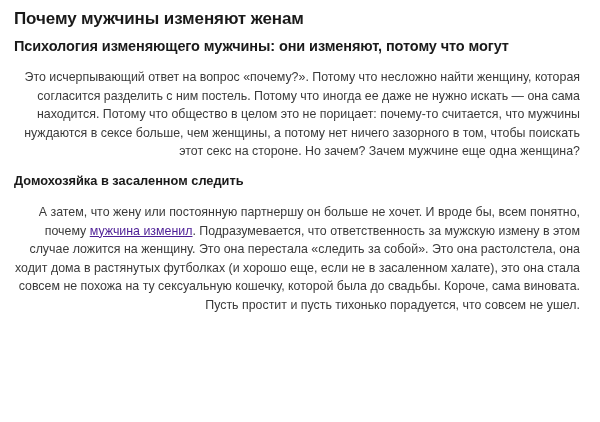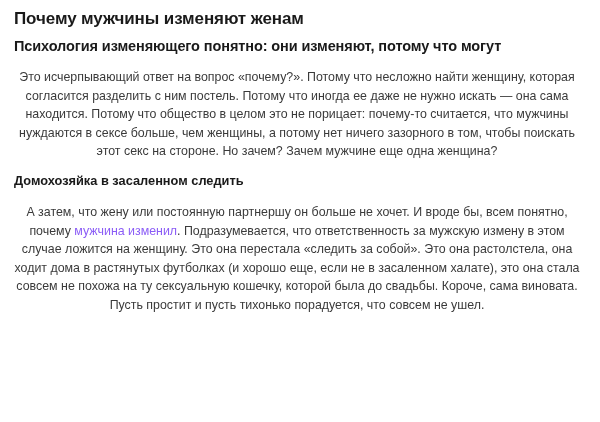--- a/index.html
+++ b/index.html
@@ -35,42 +35,43 @@
     color: #1a1a1a;
     line-height: 1.3;
     margin: 0 0 12px 0;
     letter-spacing: -0.1px;
   }
   .para {
     font-size: 12.4px;
     line-height: 18.5px;
     color: #3a3a3a;
     margin: 0 0 12px 0;
-    text-align: center;
+    text-align: right;
   }
   .section-heading {
     font-size: 12.8px;
     font-weight: bold;
     color: #1a1a1a;
     line-height: 1.3;
     margin: 0 0 14px 0;
   }
   .inline-link {
-    color: #8b5cf6;
+    color: #4c1d95;
+    text-decoration: underline;
     cursor: pointer;
   }
 </style>
 </head>
 <body>
 
 <div class="page">
 
   <h1 class="article-title">Почему мужчины изменяют женам</h1>
 
-  <h2 class="article-subtitle">Психология изменяющего понятно: они изменяют, потому что могут</h2>
+  <h2 class="article-subtitle">Психология изменяющего мужчины: они изменяют, потому что могут</h2>
 
   <p class="para">Это исчерпывающий ответ на вопрос «почему?». Потому что несложно найти женщину, которая согласится разделить с ним постель. Потому что иногда ее даже не нужно искать — она сама находится. Потому что общество в целом это не порицает: почему-то считается, что мужчины нуждаются в сексе больше, чем женщины, а потому нет ничего зазорного в том, чтобы поискать этот секс на стороне. Но зачем? Зачем мужчине еще одна женщина?</p>
 
   <h3 class="section-heading">Домохозяйка в засаленном следить</h3>
 
   <p class="para"><span>А затем, что жену или постоянную партнершу он больше не хочет. И вроде бы, всем понятно, почему </span><a class="inline-link">мужчина изменил</a><span>. Подразумевается, что ответственность за мужскую измену в этом случае ложится на женщину. Это она перестала «следить за собой». Это она растолстела, она ходит дома в растянутых футболках (и хорошо еще, если не в засаленном халате), это она стала совсем не похожа на ту сексуальную кошечку, которой была до свадьбы. Короче, сама виновата. Пусть простит и пусть тихонько порадуется, что совсем не ушел.</span></p>
 
 
 </div>
 

